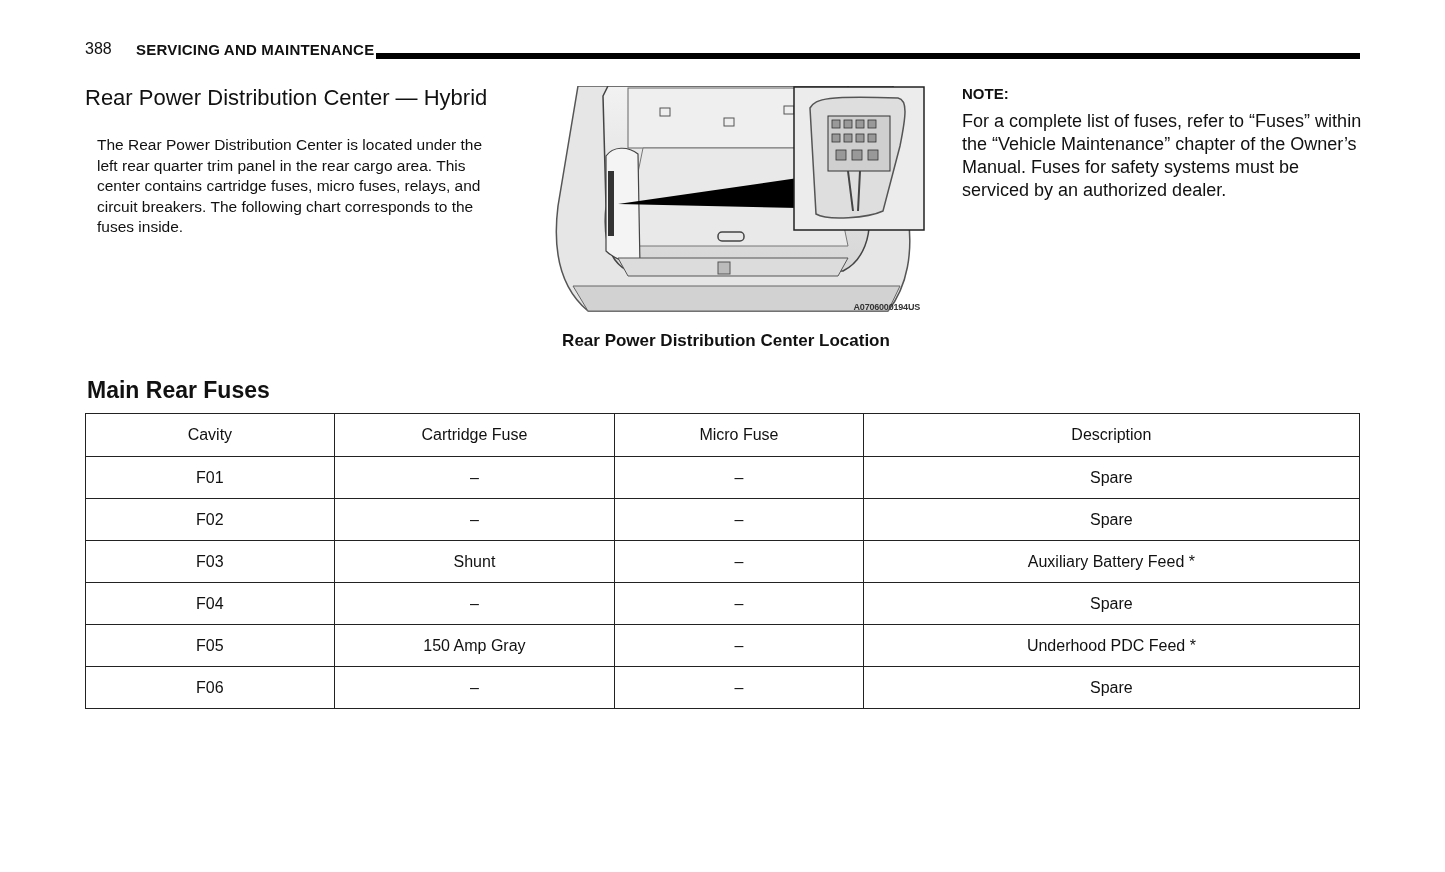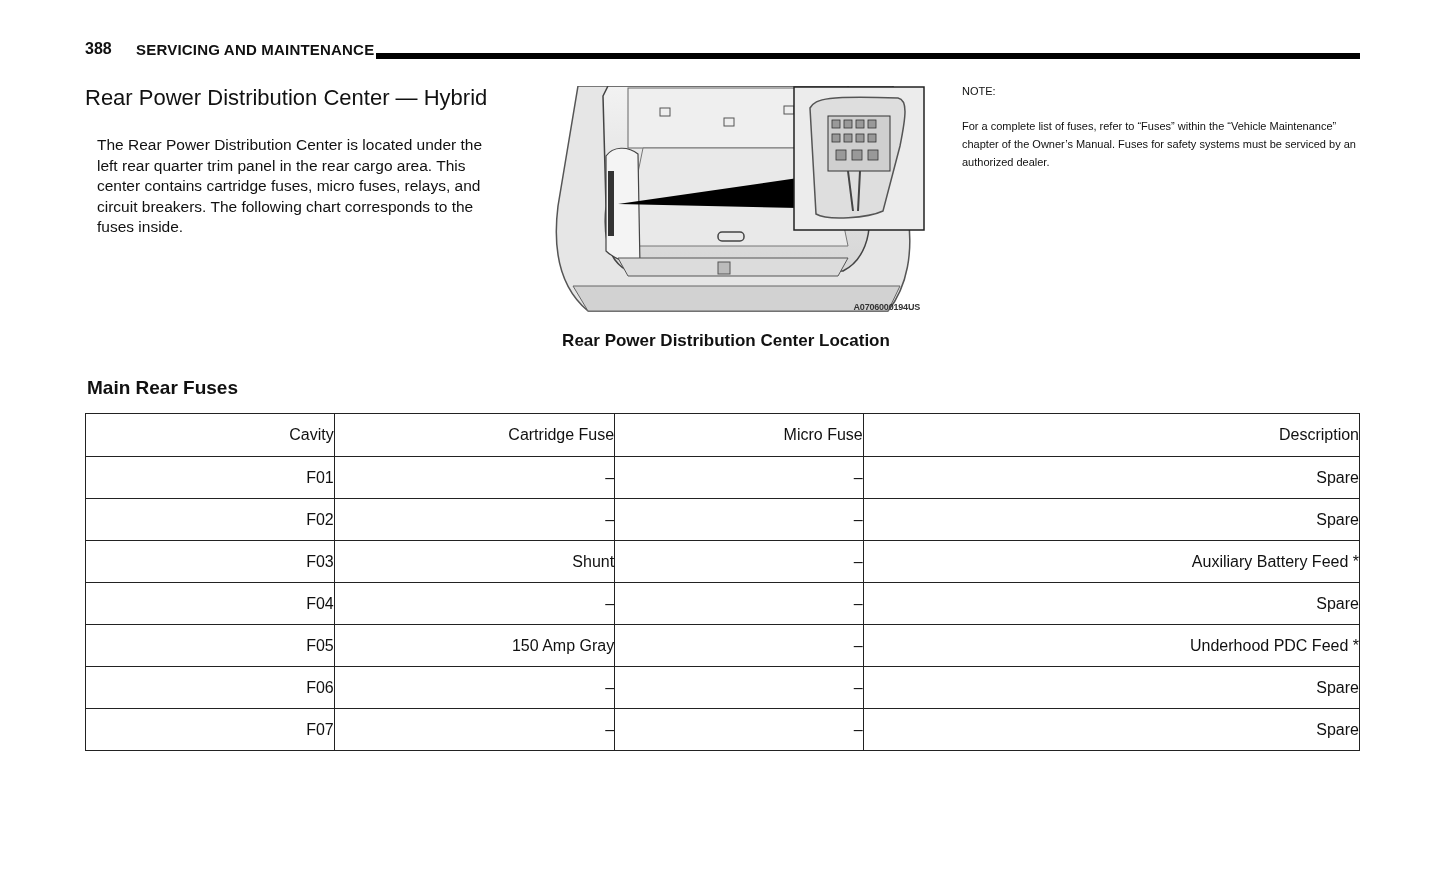--- a/index.html
+++ b/index.html
@@ -1,43 +1,43 @@
 <!DOCTYPE html>
 <html><head>
 <meta charset="utf-8">
 <style>
   html, body { margin: 0; padding: 0; background: #ffffff; }
   body {
     width: 1445px; height: 872px; position: relative; overflow: hidden;
     font-family: "Liberation Sans", sans-serif; color: #111;
   }
   .page-header { position: absolute; left: 85px; top: 40px; width: 1275px; height: 20px; }
-  .page-num { position: absolute; left: 0; top: 0; font-size: 16px; font-weight: bold; letter-spacing: 0px; }
+  .page-num { position: absolute; left: 0; top: 0; font-size: 16px; font-weight: normal; letter-spacing: 0px; }
   .chapter { position: absolute; left: 51px; top: 1px; font-size: 15px; letter-spacing: 0.2px; font-weight: bold; }
   .rule { position: absolute; left: 291px; top: 13px; width: 984px; height: 6px; background: #000; }
 
   .section-title { position: absolute; left: 85px; top: 85px; font-size: 22px; font-weight: normal; }
   .intro { position: absolute; left: 85px; top: 123px; width: 410px; font-size: 15.5px; line-height: 20.5px; }
 
   .figure { position: absolute; left: 548px; top: 86px; width: 378px; height: 230px; overflow: hidden; }
   .figure-id { position: absolute; right: 6px; bottom: 4px; font-size: 9px; font-weight: bold; color: #333; letter-spacing: -0.2px; }
   .figure-caption { position: absolute; left: 548px; top: 331px; width: 356px; text-align: center; font-size: 17px; font-weight: bold; }
 
   .note { position: absolute; left: 962px; top: 85px; width: 400px; }
-  .note-label { font-size: 11px; margin-bottom: 20px; }
-  .note-text { font-size: 11px; line-height: 18px; }
+  .note-label { font-size: 15px; margin-bottom: 8px; font-weight: bold; }
+  .note-text { font-size: 18px; line-height: 23px; }
 
-  .table-title { position: absolute; left: 87px; top: 377px; font-size: 19px; font-weight: bold; }
+  .table-title { position: absolute; left: 87px; top: 377px; font-size: 23px; font-weight: bold; }
 
   table.fuses {
     position: absolute; left: 85px; top: 413px; width: 1275px;
     border-collapse: collapse; font-size: 16px;
   }
   table.fuses th, table.fuses td {
-    border: 1.5px solid #222; text-align: right; height: 41px; padding: 0; font-weight: normal;
+    border: 1.5px solid #222; text-align: center; height: 41px; padding: 0; font-weight: normal;
   }
   table.fuses th { height: 42px; }
   .col-cavity { width: 255px; }
   .col-cart { width: 287px; }
   .col-micro { width: 255px; }
   .col-desc { width: 510px; }
 </style>
 </head>
 <body>
 
@@ -151,20 +151,14 @@
       <td>150 Amp Gray</td>
       <td>–</td>
       <td>Underhood PDC Feed *</td>
     </tr>
     <tr>
       <td>F06</td>
       <td>–</td>
       <td>–</td>
       <td>Spare</td>
     </tr>
-    <tr>
-      <td>F07</td>
-      <td>–</td>
-      <td>–</td>
-      <td>Spare</td>
-    </tr>
   </tbody>
 </table>
 
 </body></html>

